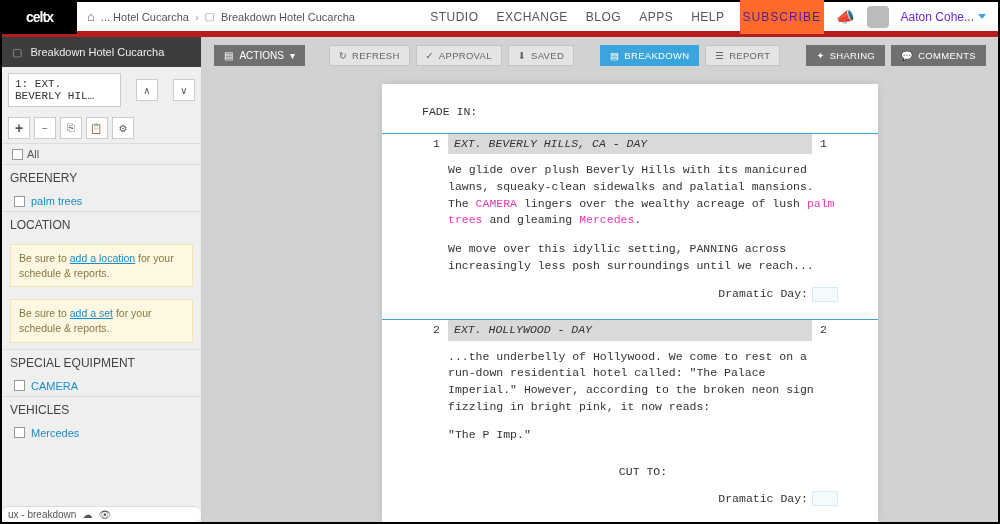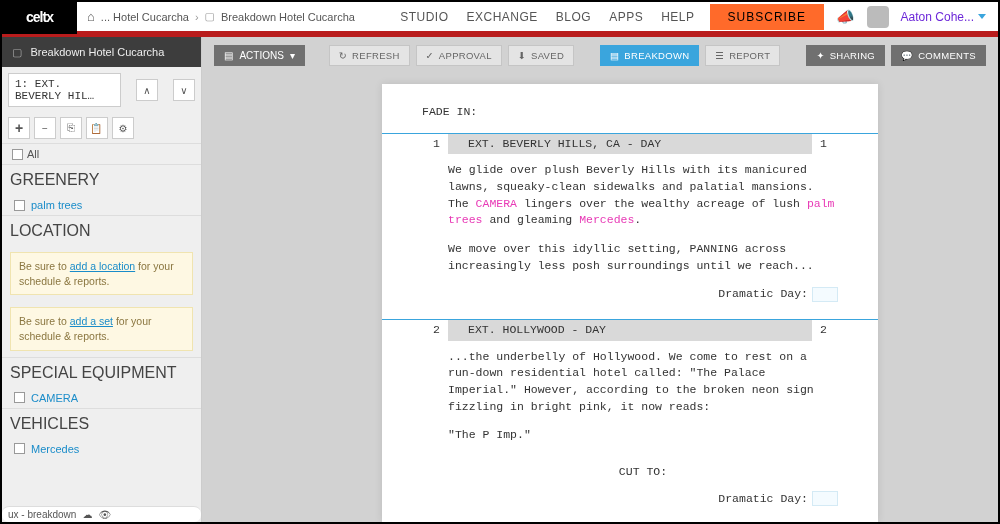--- a/index.html
+++ b/index.html
@@ -6,39 +6,39 @@
 body { font-family: Arial, Helvetica, sans-serif; font-size: 12px; color: #333; background: #fff; width: 1000px; height: 524px; overflow: hidden; position: relative; }
 .frame { position: absolute; inset: 0; border: 2px solid #000; }
 .topbar { display: flex; align-items: center; height: 35px; background: #fff; border-bottom: 6px solid #b91c1c; }
 .logo { background: #000; color: #fff; width: 75px; height: 35px; display: flex; align-items: center; justify-content: center; font-weight: bold; font-size: 14px; letter-spacing: -1px; }
 .bc { display: flex; align-items: center; gap: 6px; padding: 0 10px; color: #555; font-size: 11px; }
 .bc .home { font-size: 13px; }
 .bc .sep { color: #999; }
 .flex1 { flex: 1; }
 .topnav { display: flex; align-items: center; gap: 18px; padding: 0 15px; font-size: 12px; color: #555; letter-spacing: 0.5px; }
 .topnav span { cursor: pointer; }
-.sub { background: #ff6a2a; color: #000000; padding: 0 18px; height: 26px; display: flex; align-items: center; font-size: 12px; letter-spacing: 1px; cursor: pointer; }
+.sub { background: #ff6a2a; color: #4c1d95; padding: 0 3px; height: 35px; display: flex; align-items: center; font-size: 12px; letter-spacing: 1px; cursor: pointer; }
 .rightzone { display: flex; align-items: center; gap: 12px; padding: 0 12px; }
 .mega { font-size: 15px; color: #666; }
 .avatar { width: 22px; height: 22px; background: #bbb; border-radius: 4px; }
 .user { color: #6d28d9; font-size: 12px; display: flex; align-items: center; gap: 4px; }
 .caret { border-left: 4px solid transparent; border-right: 4px solid transparent; border-top: 5px solid #3aa5dd; }
 
 .main { display: flex; height: calc(100% - 35px); }
 .side { width: 200px; background: #efefef; border-right: 1px solid #ccc; display: flex; flex-direction: column; position: relative; }
 .darkrow { background: #3d3d3d; color: #eee; height: 30px; display: flex; align-items: center; gap: 8px; padding: 0 10px; font-size: 11px; }
 .darkrow .icon { color: #aaa; }
 .crumb { flex: 1; white-space: nowrap; overflow: hidden; text-overflow: ellipsis; }
 .scenesel { display: flex; align-items: center; padding: 6px; gap: 15px; }
 .sceneinput { flex: 1; border: 1px solid #ccc; background: #fff; padding: 4px 6px; font-family: 'Courier New', monospace; font-size: 11px; }
 .sqbtn { width: 22px; height: 22px; border: 1px solid #ccc; background: #fff; display: flex; align-items: center; justify-content: center; cursor: pointer; font-size: 10px; color: #555; }
 .tbrow { display: flex; align-items: center; gap: 4px; padding: 4px 6px; border-bottom: 1px solid #ddd; }
 .tbrow .sqbtn.plus { font-weight: bold; font-size: 14px; }
 .allrow { padding: 4px 10px; font-size: 11px; color: #555; display: flex; align-items: center; gap: 4px; }
-.sidecat { padding: 6px 8px; font-size: 16px; color: #444; border-top: 1px solid #ddd; }
+.sidecat { padding: 6px 8px; font-size: 12px; color: #444; border-top: 1px solid #ddd; }
 .sideitem { display: flex; align-items: center; gap: 6px; padding: 4px 12px; font-size: 11px; }
 .sideitem a { color: #1a8cc9; text-decoration: none; }
 .chk { width: 11px; height: 11px; border: 1px solid #999; background: #fff; }
 .notice { background: #fef8e3; border: 1px solid #f0e4b0; margin: 6px 8px; padding: 6px 8px; font-size: 10.5px; color: #8a7640; line-height: 1.4; }
 .notice a { color: #1a8cc9; text-decoration: underline; }
 .statusbar { position: absolute; bottom: 0; left: 0; right: 0; background: #fff; border-top: 1px solid #ddd; font-size: 10px; padding: 2px 6px; color: #555; display: flex; align-items: center; gap: 6px; border-radius: 7px; }
 
 .content { flex: 1; background: #d2d2d2; display: flex; flex-direction: column; overflow: hidden; }
 .actionbar { display: flex; align-items: center; gap: 6px; padding: 8px 12px; background: #d2d2d2; }
 .actions { background: #707070; color: #fff; padding: 5px 10px; font-size: 10px; display: flex; align-items: center; gap: 6px; cursor: pointer; }
@@ -47,21 +47,21 @@
 .btn.dark { background: #707070; color: #fff; border-color: #707070; }
 .btnicon { display: inline-block; }
 
 .page { background: #fff; margin: 10px 120px 0 180px; flex: 1; overflow-y: auto; padding: 20px 0 0 0; box-shadow: 0 0 8px rgba(0,0,0,0.1); }
 .script { font-family: 'Courier New', monospace; font-size: 11.5px; line-height: 1.45; }
 .fadein { margin: 0 0 12px 40px; }
 .scene { position: relative; padding: 0 40px 16px 40px; }
 .scene.selected { border: 1px solid #3aa5dd; margin-left: -1px; margin-right: -1px; }
 .sceneline { display: flex; align-items: stretch; gap: 8px; margin-bottom: 8px; }
 .scenenum { width: 18px; text-align: right; color: #333; padding-top: 2px; }
-.scenehead { flex: 1; background: #d9d9d9; padding: 2px 20px; }
+.scenehead { flex: 1; background: #d9d9d9; padding: 2px 6px; font-style: italic; }
 .scenenum2 { width: 18px; padding-top: 2px; }
 .para { margin: 0 0 12px 26px; max-width: 440px; }
 .ddrow { text-align: right; margin-right: 0; padding-right: 0; margin-top: 10px; }
 .ddlabel { display: inline; }
 .ddbox { display: inline-block; width: 26px; height: 15px; border: 1px solid #d4eaf5; background: #f4fbff; margin-left: 4px; vertical-align: middle; }
 .tag-cam { color: #e83ab6; }
 .tag-palm { color: #e83ab6; }
 .tag-merc { color: #e83ab6; }
 .cutto { text-align: center; margin: 20px 0 10px 26px; }
 </style>

